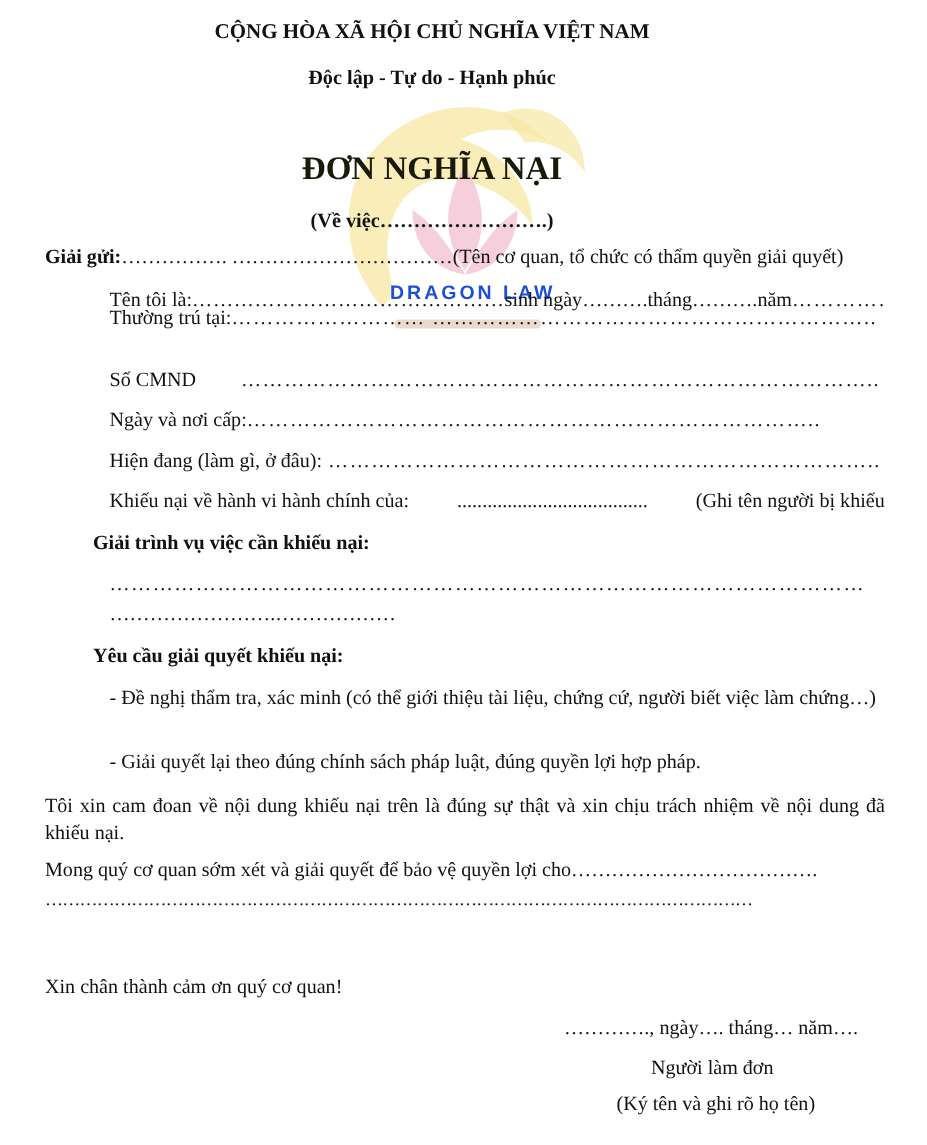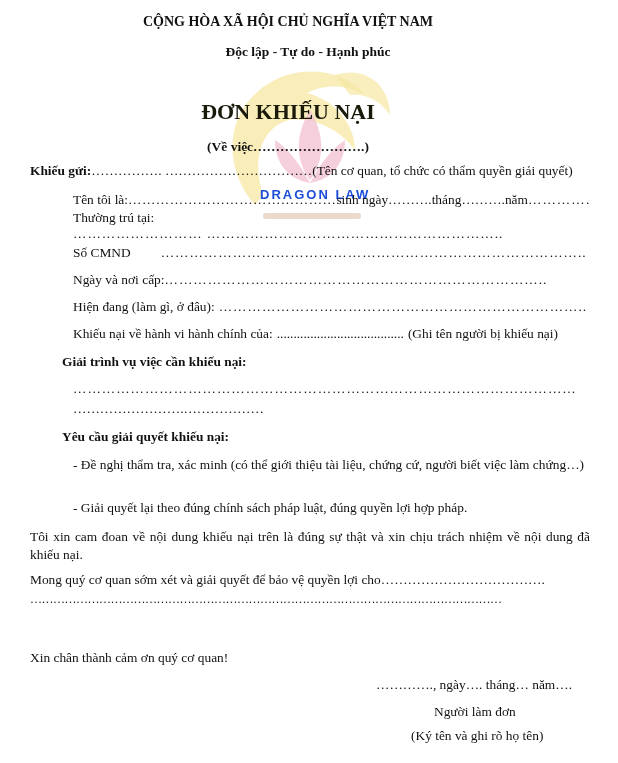--- a/index.html
+++ b/index.html
@@ -24,63 +24,63 @@
     <path d="M120 20 C 150 10, 175 30, 175 60 C 165 45, 150 38, 135 40 Z" fill="#f7e7a3" opacity="0.7"></path>
     <path d="M95 55 C 80 80, 80 105, 95 125 C 110 105, 110 80, 95 55 Z" fill="#f4c3d3" opacity="0.8"></path>
     <path d="M60 85 C 60 110, 75 125, 95 128 C 85 110, 75 95, 60 85 Z" fill="#f4c3d3" opacity="0.8"></path>
     <path d="M130 85 C 130 110, 115 125, 95 128 C 105 110, 115 95, 130 85 Z" fill="#f4c3d3" opacity="0.8"></path>
     <rect x="48" y="158" width="98" height="6" rx="3" fill="#e8d6c8" opacity="0.9"></rect>
   </svg>
   <div style="position:absolute; left:45px; top:132px; font-family:'Liberation Sans',sans-serif; font-size:13px; color:#1d4ed8; letter-spacing:2px; font-weight:bold;">DRAGON LAW</div>
 </div>
 
 <div class="abs center bold" style="top:14px; font-size:14px;">CỘNG HÒA XÃ HỘI CHỦ NGHĨA VIỆT NAM</div>
-<div class="abs center bold" style="top:44px; font-size:13.5px;padding-left:20px;">Độc lập - Tự do - Hạnh phúc</div>
+<div class="abs center bold" style="top:44px; font-size:13.5px;">Độc lập - Tự do - Hạnh phúc</div>
 
-<div class="abs center bold" style="top:99px; font-size:22px; color:#1a1a0a;">ĐƠN KHIẾU NẠI</div>
+<div class="abs center bold" style="top:99px; font-size:22px; color:#1a1a0a;">ĐƠN NGHĨA NẠI</div>
 <div class="abs center bold" style="top:139px; font-size:13.5px;">(Về việc…………………….)</div>
 
 <div class="abs" style="left:30px; top:163px; width:560px; display:flex;">
-  <span class="bold">Khiếu gửi:</span>
+  <span class="bold">Giải gửi:</span>
   <span>……………. ……………………………</span>
   <span>(Tên cơ quan, tổ chức có thẩm quyền giải quyết)</span>
 </div>
 
 <div class="line" style="top:192px;">
   <span>Tên tôi là:</span>
   <span style="letter-spacing:0.5px;">………………………………………</span>
   <span>sinh ngày</span>
   <span>……….</span>
   <span>tháng</span>
   <span>……….</span>
   <span>năm</span>
   <span class="dots">…………………</span>
 </div>
 
-<div class="line" style="top:210px;flex-direction:column;">
+<div class="line" style="top:204px;">
   <span>Thường trú tại:</span>
   <span class="dots">……………………… ……………………………………………………..</span>
 </div>
 
 <div class="line" style="top:245px;gap:30px;">
   <span>Số CMND</span>
   <span class="dots">……………………………………………………………………………..</span>
 </div>
 
 <div class="line" style="top:272px;">
   <span>Ngày và nơi cấp:</span>
   <span class="dots">……………………………………………………………………..</span>
 </div>
 
 <div class="line" style="top:299px;">
   <span style="margin-right:4px;">Hiện đang (làm gì, ở đâu):</span>
   <span class="dots">…………………………………………………………………..</span>
 </div>
 
-<div class="line" style="top:326px;">
+<div class="line" style="top:326px;gap:28px;">
   <span style="margin-right:4px;">Khiếu nại về hành vi hành chính của:</span>
   <span style="margin-right:4px;">......................................</span>
   <span>(Ghi tên người bị khiếu nại)</span>
 </div>
 
 <div class="abs sec" style="top:354px;">Giải trình vụ việc cần khiếu nại:</div>
 <div class="line" style="top:381px;">
   <span class="dots">……………………………………………………………………………………………</span>
 </div>
 <div class="line" style="top:401px;">

